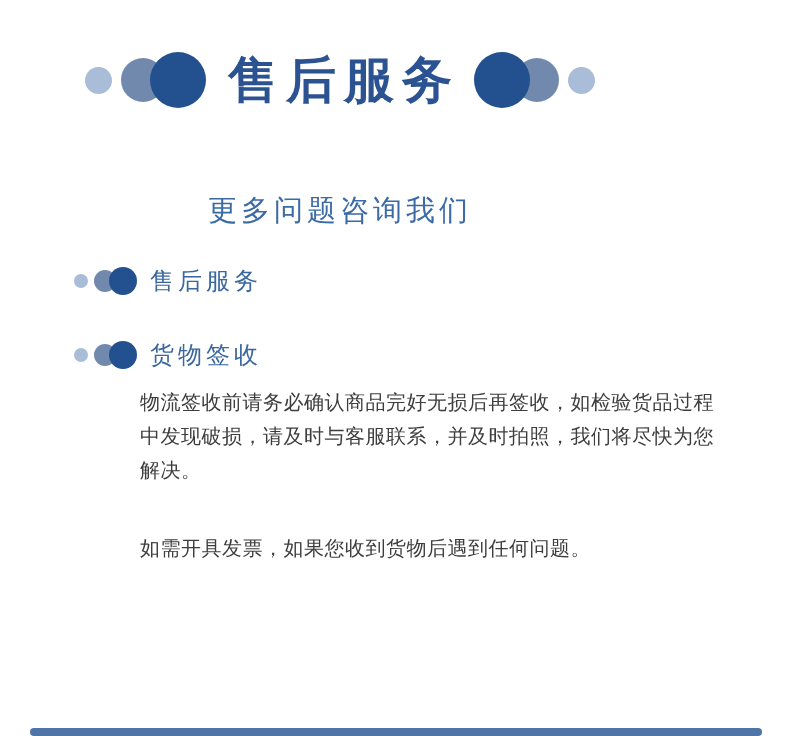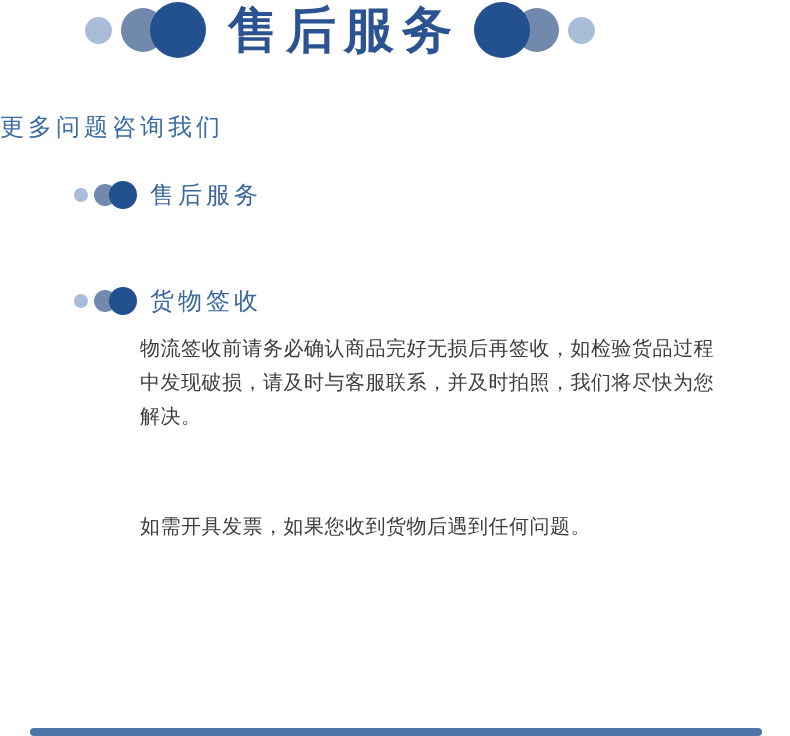--- a/index.html
+++ b/index.html
@@ -7,21 +7,21 @@
     --body-color:#3d3d3d; --dot-dark:#23508e; --dot-medium:#7189ad;
     --dot-light:#a9bdd8; --bar-color:#4f74a6; --bg-color:#ffffff;
   }
   *{margin:0;padding:0;box-sizing:border-box;}
   html,body{width:790px;height:736px;overflow:hidden;}
   body{
     background:var(--bg-color);
     font-family:"Liberation Sans","DejaVu Sans",sans-serif;
     position:relative;
   }
-  .page{width:680px;height:736px;position:relative;}
+  .page{width:680px;height:736px;position:relative;padding-top:50px;}
 
   
   .title-row{
     display:flex;align-items:center;justify-content:center;height:60px;
   }
   .dots{display:inline-flex;align-items:center;}
   .dot{display:inline-block;border-radius:50%;flex:0 0 auto;}
   
   .t-sm{width:27px;height:27px;background:var(--dot-light);}
   .t-md{width:44px;height:44px;background:var(--dot-medium);}
@@ -29,26 +29,26 @@
   .dots-left .t-sm{margin-right:9px;}
   .dots-left .t-md{margin-right:-15px;position:relative;z-index:1;}
   .dots-left .t-lg{position:relative;z-index:2;}
   .dots-right .t-lg{position:relative;z-index:2;}
   .dots-right .t-md{margin-left:-15px;position:relative;z-index:1;margin-right:9px;}
   .page-title{
     font-size:50px;font-weight:800;color:var(--title-color);
     letter-spacing:8px;margin:0 14px 0 22px;line-height:1;white-space:nowrap;
   }
   .subtitle{
-    margin-top:53px;text-align:left;font-size:24px;letter-spacing:4px;
+    margin-top:83px;text-align:center;font-size:29px;letter-spacing:4px;
     color:var(--subtitle-color);line-height:1.2;
   }
 
   
-  .section{margin-top:76px;}
+  .section{margin-top:44px;}
   .section.first{margin-top:38px;}
   .section-head{
     display:flex;align-items:center;padding-left:74px;height:30px;
   }
   .b-sm{width:14px;height:14px;background:var(--dot-light);margin-right:6px;}
   .b-md{width:22px;height:22px;background:var(--dot-medium);margin-right:-7px;position:relative;z-index:1;}
   .b-lg{width:28px;height:28px;background:var(--dot-dark);position:relative;z-index:2;}
   .section-heading{
     font-size:24px;font-weight:500;color:var(--heading-color);
     letter-spacing:4px;margin-left:13px;line-height:1;white-space:nowrap;

